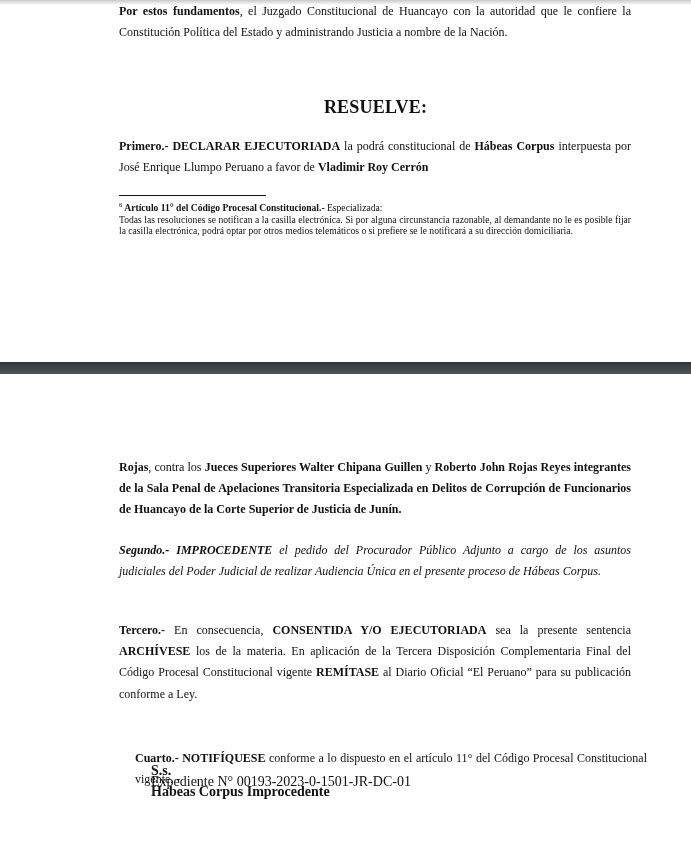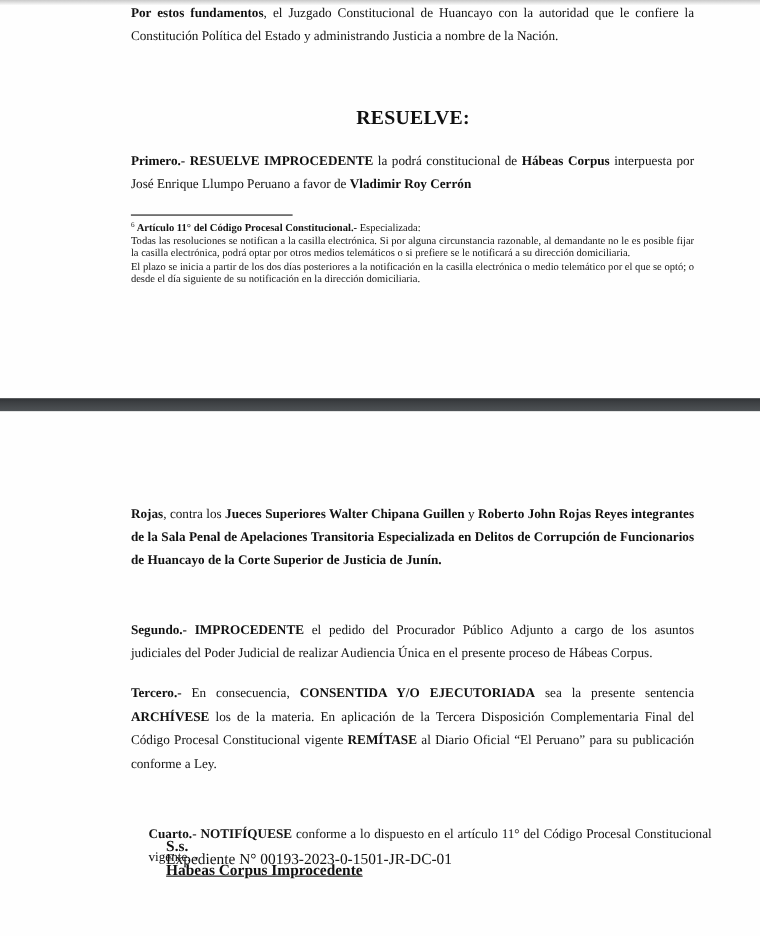--- a/index.html
+++ b/index.html
@@ -49,40 +49,39 @@
 </head>
 <body>
 
 <div class="page" id="page-top">
   <div class="top-shadow"></div>
 
   <p class="text-block" style="top:1px; margin:0;"><b>Por estos fundamentos</b><span>, el Juzgado Constitucional de Huancayo con la autoridad que le confiere la Constitución Política del Estado y administrando Justicia a nombre de la Nación.</span></p>
 
   <div class="heading">RESUELVE:</div>
 
-  <p class="text-block" style="top:136px; margin:0;"><b>Primero.-</b> <b>RESUELVE IMPROCEDENTE</b><span> la podrá constitucional de </span><b>Hábeas Corpus</b><span> interpuesta por José Enrique Llumpo Peruano a favor de </span><b>Vladimir Roy Cerrón</b></p>
+  <p class="text-block" style="top:136px; margin:0;"><b>Primero.-</b> <b>DECLARAR EJECUTORIADA</b><span> la podrá constitucional de </span><b>Hábeas Corpus</b><span> interpuesta por José Enrique Llumpo Peruano a favor de </span><b>Vladimir Roy Cerrón</b></p>
 
   <div class="fn-rule"></div>
 
   <div class="footnote">
     <div><sup>6</sup><b>Artículo 11° del Código Procesal Constitucional.-</b><span> Especializada:</span></div>
     <div>Todas las resoluciones se notifican a la casilla electrónica. Si por alguna circunstancia razonable, al demandante no le es posible fijar la casilla electrónica, podrá optar por otros medios telemáticos o si prefiere se le notificará a su dirección domiciliaria.</div>
-    <div>El plazo se inicia a partir de los dos días posteriores a la notificación en la casilla electrónica o medio telemático por el que se optó; o desde el día siguiente de su notificación en la dirección domiciliaria.</div>
   </div>
 </div>
 
 <div class="separator"></div>
 
 <div class="page" id="page-bottom"></div>
 
 <p class="text-block" style="top:457px; margin:0;"><b>Rojas</b><span>, contra los </span><b>Jueces Superiores Walter Chipana Guillen</b><span> y </span><b>Roberto John Rojas Reyes integrantes de la Sala Penal de Apelaciones Transitoria Especializada en Delitos de Corrupción de Funcionarios de Huancayo de la Corte Superior de Justicia de Junín.</b></p>
 
-<p class="text-block" style="top:562px; margin:0;"><b>Segundo.-</b> <b>IMPROCEDENTE</b><span> el pedido del Procurador Público Adjunto a cargo de los asuntos judiciales del Poder Judicial de realizar Audiencia Única en el presente proceso de Hábeas Corpus.</span></p>
+<p class="text-block" style="top:540px; margin:0;font-style:italic;"><b>Segundo.-</b> <b>IMPROCEDENTE</b><span> el pedido del Procurador Público Adjunto a cargo de los asuntos judiciales del Poder Judicial de realizar Audiencia Única en el presente proceso de Hábeas Corpus.</span></p>
 
 <p class="text-block" style="top:620px; margin:0;"><b>Tercero.-</b><span> En consecuencia, </span><b>CONSENTIDA Y/O EJECUTORIADA</b><span> sea la presente sentencia </span><b>ARCHÍVESE</b><span> los de la materia. En aplicación de la Tercera Disposición Complementaria Final del Código Procesal Constitucional vigente </span><b>REMÍTASE</b><span> al Diario Oficial “El Peruano” para su publicación conforme a Ley.</span></p>
 
 <p class="text-block" style="top:732px; margin:16px;"><b>Cuarto.-</b> <b>NOTIFÍQUESE</b><span> conforme a lo dispuesto en el artículo 11° del Código Procesal Constitucional vigente. -</span></p>
 
 <div class="closing">
   <div style="font-weight:bold;">S.s.</div>
   <div>Expediente N° 00193-2023-0-1501-JR-DC-01</div>
-  <div style="font-weight:bold;text-decoration:underline;">Habeas Corpus Improcedente</div>
+  <div style="font-weight:bold;">Habeas Corpus Improcedente</div>
 </div>
 
 </body></html>

